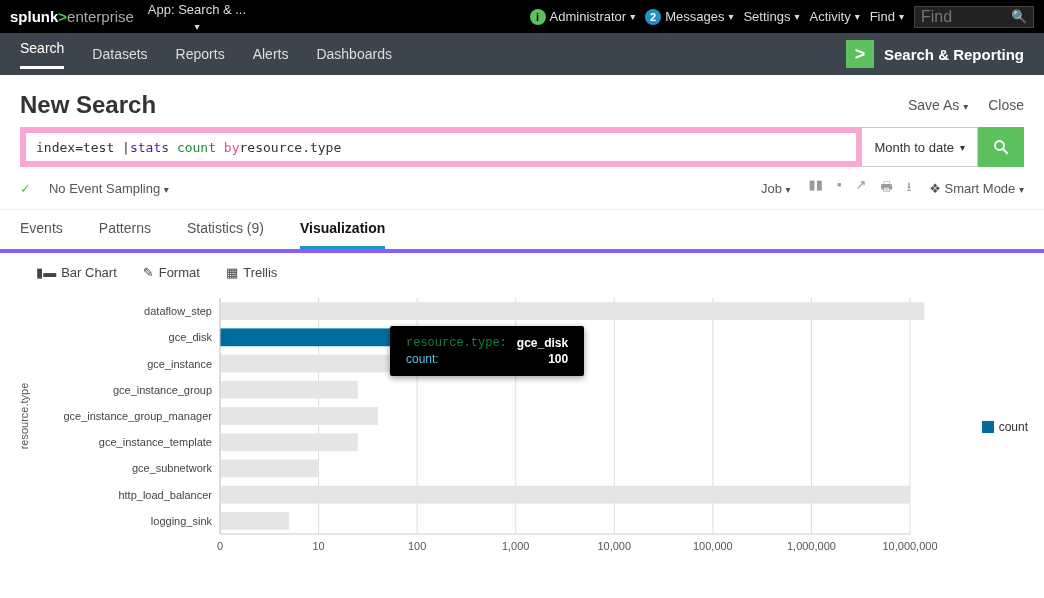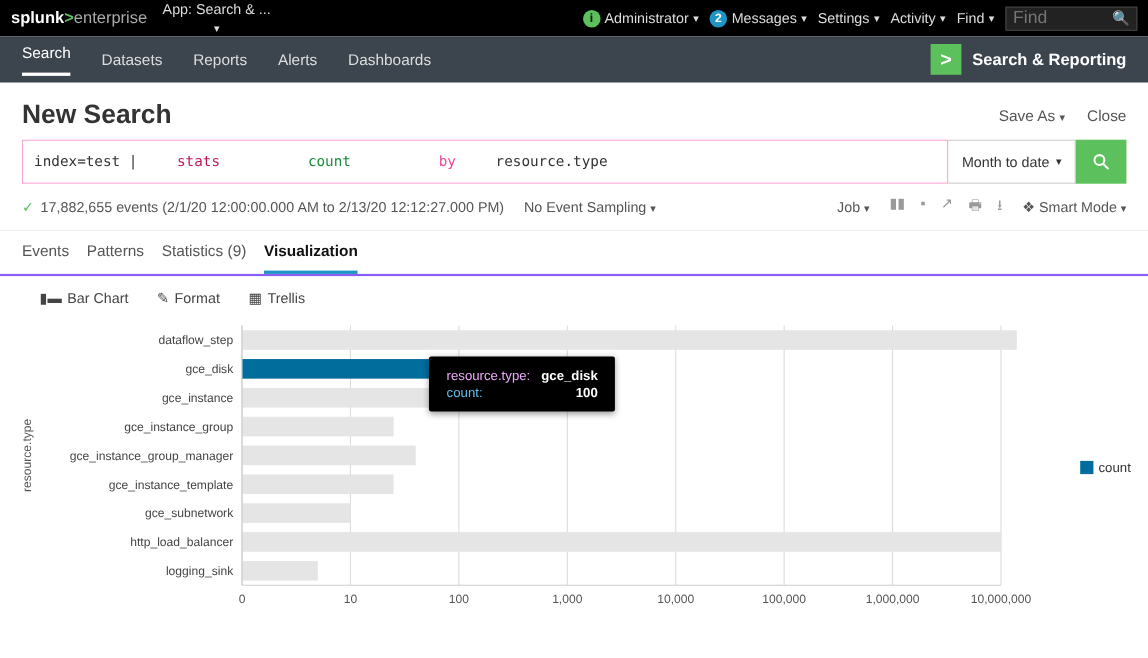--- a/index.html
+++ b/index.html
@@ -27,51 +27,51 @@
   .navbar .app-title { font-size:15px; font-weight:600; color:#fff; }
   
   
   .page-head { display:flex; align-items:center; padding:16px 20px 8px 20px; }
   .page-head h1 { font-size:24px; font-weight:600; color:#333; }
   .page-head .actions { margin-left:auto; display:flex; gap:20px; color:#555; font-size:14px; }
   .page-head .actions span { cursor:pointer; }
   
   
   .search-row { display:flex; padding:0 20px; gap:0; }
-  .search-input-wrap { flex:1; border:1px solid #f9a8d4; height:40px; display:flex; align-items:center; padding:0 10px; font-family: ui-monospace, "SF Mono", Menlo, monospace; font-size:13px;gap:36px; }
-  .kw-blue  { color:#be185d; }
+  .search-input-wrap { flex:1; border:6px solid #f9a8d4; height:40px; display:flex; align-items:center; padding:0 10px; font-family: ui-monospace, "SF Mono", Menlo, monospace; font-size:13px; }
+  .kw-blue  { color:#4c1d95; }
   .kw-green { color:#1b8c3d; }
   .kw-orange{ color:#ec4899; }
   .time-picker { border:1px solid #ccc; border-left:none; height:40px; display:flex; align-items:center; padding:0 12px; gap:6px; cursor:pointer; }
   .go-btn { background:#5cc05c; color:#fff; width:46px; height:40px; display:flex; align-items:center; justify-content:center; cursor:pointer; border:none; }
   
   
   .status-row { display:flex; align-items:center; padding:10px 20px; gap:18px; font-size:13px; color:#555; border-bottom:1px solid #eee; }
   .status-row .check { color:#5cc05c; }
   .status-row .link { cursor:pointer; }
   .status-row .icons { display:flex; gap:14px; color:#999; }
   
   
-  .result-tabs { display:flex; gap:16px; padding:10px 20px 0 20px; border-bottom:2px solid #8b5cf6; }
+  .result-tabs { display:flex; gap:36px; padding:10px 20px 0 20px; border-bottom:4px solid #8b5cf6; }
   .result-tabs .rtab { padding-bottom:10px; cursor:pointer; color:#555; font-size:14px; }
   .result-tabs .rtab.active { color:#111; border-bottom:3px solid #1e93c6; font-weight:600; }
   
   
   .viz-toolbar { display:flex; gap:26px; padding:12px 36px; color:#444; font-size:13px; }
   .viz-toolbar .tool { display:flex; align-items:center; gap:5px; cursor:pointer; }
   
   
   .chart-area { position:relative; padding:0 20px 0 10px; display:flex; }
   .chart-svg { display:block; }
   .legend { position:absolute; right:16px; top:50%; transform:translateY(-50%); display:flex; align-items:center; gap:5px; font-size:12px; }
   .legend .sw { width:12px; height:12px; background:#006d9c; }
   
   .tooltip-box { position:absolute; background:#000; color:#fff; font-size:12px; padding:8px 10px; border-radius:2px; box-shadow:0 2px 6px rgba(0,0,0,.4); }
   .tooltip-box table td { padding:0 4px; }
-  .tooltip-box .k { color:#f0abfc; }
+  .tooltip-box .k { color:#15803d;font-family:Liberation Mono, monospace; }
   .tooltip-box .k2 { color:#5cbfe6; }
   .tooltip-box .v { text-align:right; font-weight:600; }
   
   svg text { font-family: inherit; }
 </style>
 </head>
 <body>
 
 <div class="topbar">
   <span class="logo">
@@ -144,21 +144,20 @@
   <button class="go-btn">
     <svg width="18" height="18" viewBox="0 0 24 24" fill="none" stroke="#fff" stroke-width="2.5">
         <circle cx="10" cy="10" r="6"></circle>
         <line x1="15" y1="15" x2="21" y2="21"></line>
       </svg>
   </button>
 </div>
 
 <div class="status-row">
   <span class="check">✓</span>
-  <span style="margin-left:-12px;">17,882,655 events (2/1/20 12:00:00.000 AM to 2/13/20 12:12:27.000 PM)</span>
   <span class="link"><span>No Event Sampling</span> <span class="caret">▾</span></span>
   <span style="flex:1"></span>
   <span class="link"><span>Job</span> <span class="caret">▾</span></span>
   <span class="icons">
     <span>▮▮</span>
     <span>▪</span>
     <span>↗</span>
     <span>🖶</span>
     <span>⭳</span>
   </span>

